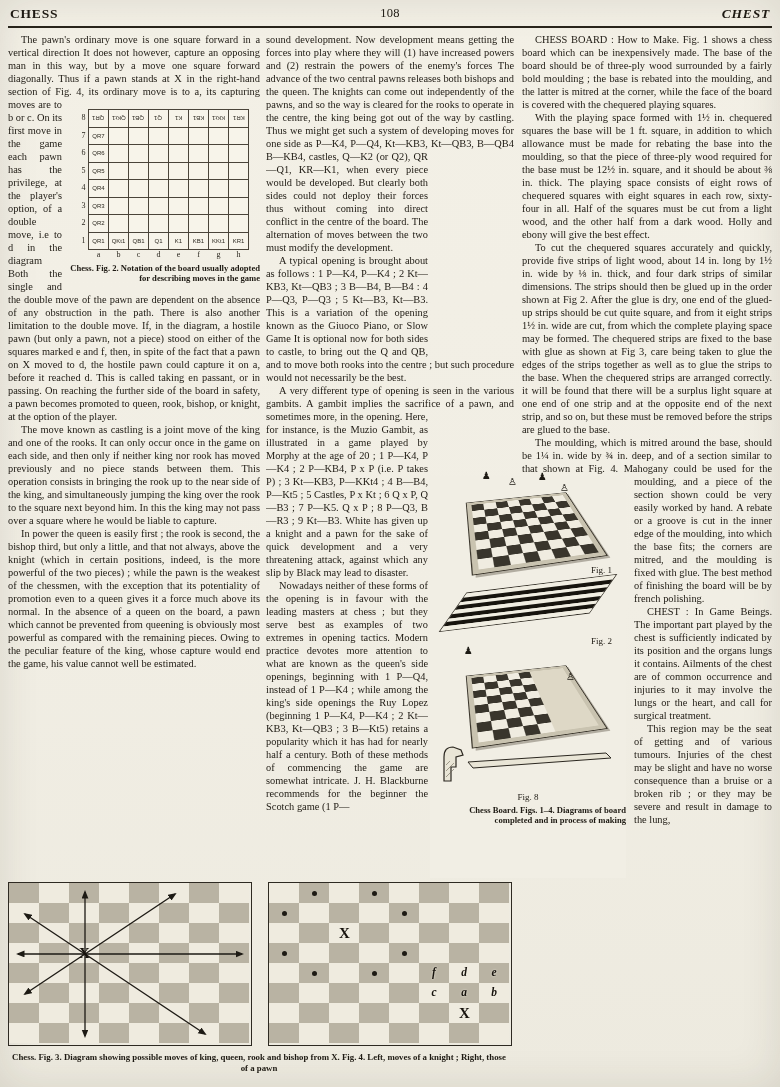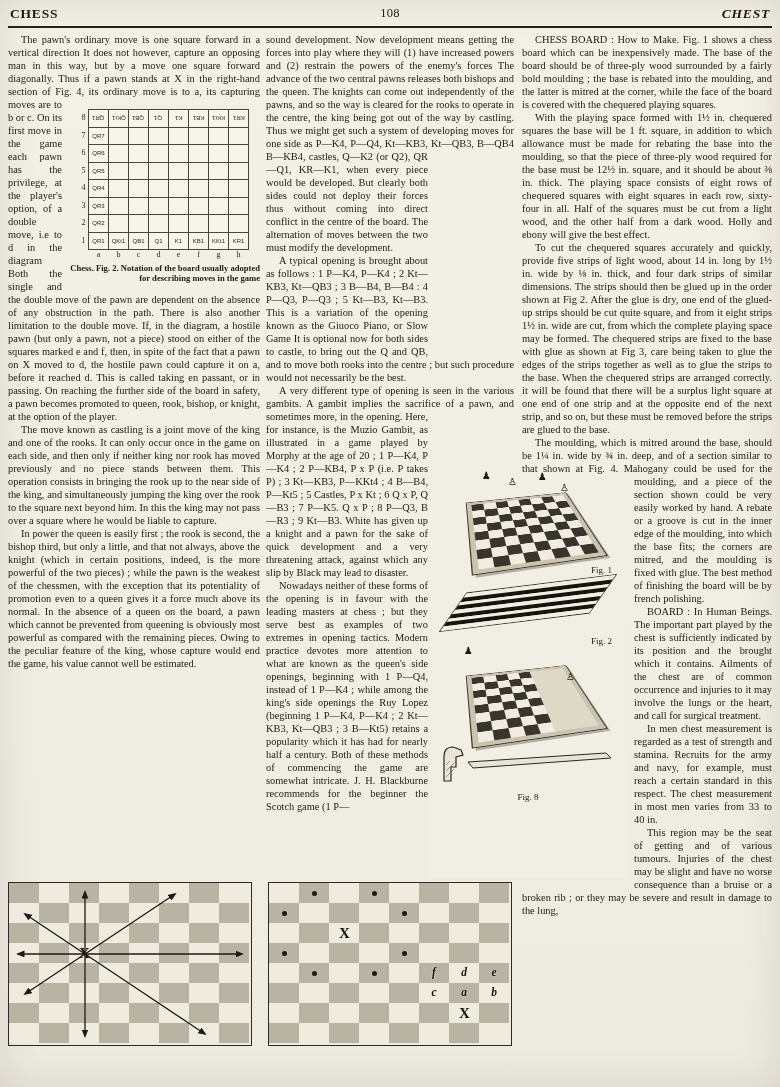--- a/index.html
+++ b/index.html
@@ -208,22 +208,21 @@
     <p>Nowadays neither of these forms of the opening is in favour with the leading masters at chess ; but they serve best as examples of two extremes in opening tactics. Modern practice devotes more attention to what are known as the queen's side openings, beginning with 1 P—Q4, instead of 1 P—K4 ; while among the king's side openings the Ruy Lopez (beginning 1 P—K4, P—K4 ; 2 Kt—KB3, Kt—QB3 ; 3 B—Kt5) retains a popularity which it has had for nearly half a century.  Both of these methods of commencing the game are somewhat intricate.  J. H. Blackburne recommends for the beginner the Scotch game (1 P—</p>
   </div>
 
   <div class="col c3">
     <div class="spL c3s1"></div>
     <div class="spLc"></div>
     <p><b class="lead">CHESS BOARD : How to Make.</b> <span>Fig. 1 shows a chess board which can be inexpensively made.  The base of the board should be of three-ply wood surrounded by a fairly bold moulding ;  the base is rebated into the moulding, and the latter is mitred at the corner, while the face of the board is covered with the chequered playing squares.</span></p>
     <p>With the playing space formed with 1½ in. chequered squares the base will be 1 ft. square, in addition to which allowance must be made for rebating the base into the moulding, so that the piece of three-ply wood required for the base must be 12½ in. square, and it should be about ⅜ in. thick.  The playing space consists of eight rows of chequered squares with eight squares in each row, sixty-four in all.  Half of the squares must be cut from a light wood, and the other half from a dark wood.  Holly and ebony will give the best effect.</p>
     <p>To cut the chequered squares accurately and quickly, provide five strips of light wood, about 14 in. long by 1½ in. wide by ⅛ in. thick, and four dark strips of similar dimensions.  The strips should then be glued up in the order shown at Fig 2.  After the glue is dry, one end of the glued-up strips should be cut quite square, and from it eight strips 1½ in. wide are cut, from which the complete playing space may be formed.  The chequered strips are fixed to the base with glue as shown at Fig 3, care being taken to glue the edges of the strips together as well as to glue the strips to the base.  When the chequered strips are arranged correctly. it will be found that there will be a surplus light square at one end of one strip and at the opposite end of the next strip, and so on, but these must be removed before the strips are glued to the base.</p>
     <p>The moulding, which is mitred around the base, should be 1¼ in. wide by ¾ in. deep, and of a section similar to that shown at Fig. 4.  Mahogany could be used for the moulding, and a piece of the section shown could be very easily worked by hand.  A rebate or a groove is cut in the inner edge of the moulding, into which the base fits; the corners are mitred, and the moulding is fixed with glue.  The best method of finishing the board will be by french polishing.</p>
-    <p><b class="lead">BOARD : In Human Beings.</b> <span>The important part played by the chest is sufficiently indicated by its position and the brought which it contains.  Ailments of the chest are of common occurrence and injuries to it may involve the lungs or the heart, and call for surgical treatment.</span></p>
-    <p>In men chest measurement is regarded as a test of strength and stamina.  Recruits for the army and navy, for example, must reach a certain standard in this respect.  The chest measurement in most men varies from 33 to 40 in.</p>
+    <p><b class="lead">CHEST : In Game Beings.</b> <span>The important part played by the chest is sufficiently indicated by its position and the organs lungs it contains.  Ailments of the chest are of common occurrence and injuries to it may involve the lungs or the heart, and call for surgical treatment.</span></p>
     <p>This region may be the seat of getting and of various tumours.  Injuries of the chest may be slight and have no worse consequence than a bruise or a broken rib ; or they may be severe and result in damage to the lung,</p>
   </div>
 
   <div class="figblock">
     <div class="f1 fsc">
       <div class="mb" id="mb1">
           <i style="background:#39352c"></i>
           <i style="background:#f0ece0"></i>
           <i style="background:#39352c"></i>
           <i style="background:#f0ece0"></i>
@@ -380,20 +379,21 @@
     </div>
     <div class="flab flabC">Fig. 3</div>
     <div class="f4">
       <svg width="180" height="40" viewBox="0 0 180 40">
         <path d="M6 38 L6 14 Q6 4 15 4 L23 7 L25 12 L18 14 L18 24 L13 24 L13 38 Z" fill="#e9e5d6" stroke="#2b2720" stroke-width="1.2"></path>
         <path d="M8 34 L16 26 M8 28 L16 20 M8 22 L12 18" stroke="#6b6354" stroke-width="0.6" fill="none"></path>
         <path d="M30 19 L168 10 L173 15 L35 25 Z" fill="#e9e5d6" stroke="#2b2720" stroke-width="1"></path>
       </svg>
     </div>
     <div class="flab flabC">Fig. 8</div>
+    <div class="cap"><b>Chess Board.</b> <span>Figs. 1–4.  Diagrams of board completed and in process of making</span></div>
   </div>
 
   <div class="bfig">
     <div class="cb" id="cbL">
         <table class="cbt">
           <tbody>
             <tr>
               <td class="d"></td>
               <td class="l"></td>
               <td class="d"></td>
@@ -587,15 +587,16 @@
         <span class="dot" style="left:43px;top:88px"></span>
         <span class="dot" style="left:103px;top:88px"></span>
         <span class="xmark" style="left:190px;top:122px">X</span>
         <span class="sqlab" style="left:150px;top:83px">f</span>
         <span class="sqlab" style="left:180px;top:83px">d</span>
         <span class="sqlab" style="left:210px;top:83px">e</span>
         <span class="sqlab" style="left:150px;top:103px">c</span>
         <span class="sqlab" style="left:180px;top:103px">a</span>
         <span class="sqlab" style="left:210px;top:103px">b</span>
       </div>
+    <div class="bcap"><b>Chess.</b> <span>Fig. 3.  Diagram showing possible moves of king, queen, rook and bishop from X.  Fig. 4.  Left, moves of a knight ;  Right, those of a pawn</span></div>
   </div>
 
 </div>
 
 </body></html>

